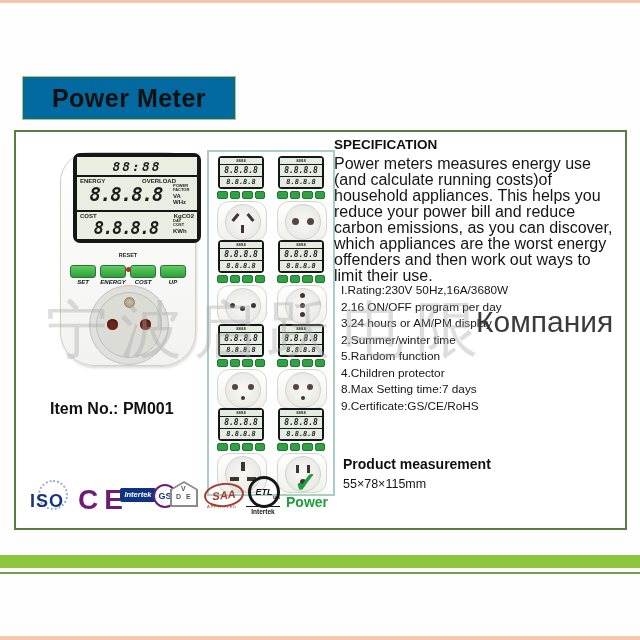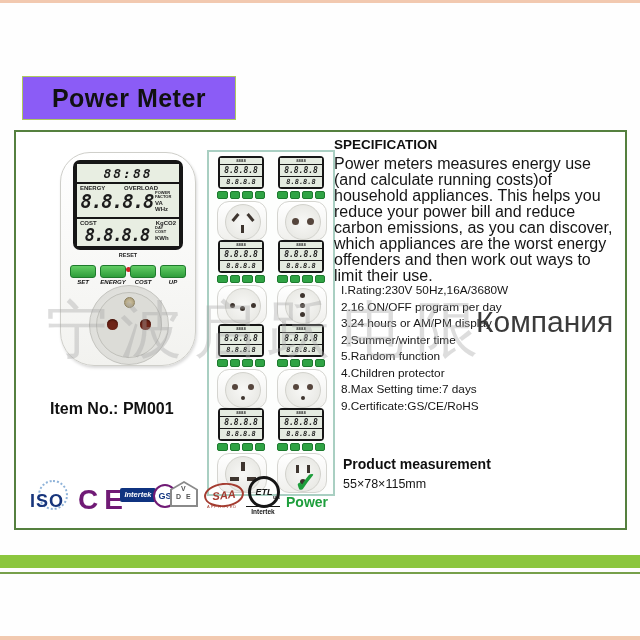--- a/index.html
+++ b/index.html
@@ -4,31 +4,31 @@
 <style>
   html,body{margin:0;padding:0;background:#fff;}
   .canvas{position:relative;width:640px;height:640px;background:#fefefe;overflow:hidden;
           font-family:"Liberation Sans",sans-serif;color:#1a1a1a;}
   .edge{position:absolute;left:0;width:640px;background:#f2c9b0;}
   .edge.top{top:0;height:3px;}
   .edge.bottom{top:636px;height:4px;}
   .green-bar{position:absolute;left:0;top:555px;width:640px;height:13px;background:#8cc63e;}
   .green-line{position:absolute;left:0;top:572px;width:640px;height:2px;background:#77a04b;}
 
-  .title-box{position:absolute;left:22px;top:76px;width:212px;height:42px;background:#8b5cf6;
+  .title-box{position:absolute;left:22px;top:76px;width:212px;height:42px;background:#0369a1;
              border:1px solid #aec95f;display:flex;align-items:center;justify-content:center;}
   .title-box span{font-size:25px;font-weight:bold;color:#111;letter-spacing:.5px;}
 
   .main-box{position:absolute;left:14px;top:130px;width:609px;height:396px;background:#fff;
             border:2px solid #55803f;}
 
   
   .device{position:absolute;left:44px;top:20px;width:134px;height:212px;background:linear-gradient(#ffffff,#f2f2ef);
           border:1px solid #cfcfca;border-radius:30px 30px 34px 34px;box-shadow:1px 2px 3px rgba(0,0,0,.15);}
-  .lcd-frame{position:absolute;left:12px;top:7px;width:110px;height:90px;background:#161616;
+  .lcd-frame{position:absolute;left:12px;top:0;width:128px;height:90px;background:#161616;
              border-radius:7px;padding:4px;box-sizing:border-box;}
   .lcd-inner{display:flex;flex-direction:column;gap:2px;height:100%;background:#161616;}
   .pane{background:#e8eee2;overflow:hidden;}
   .pane.clock{height:18px;display:flex;align-items:center;justify-content:center;}
   .pane.mid{height:33px;}
   .pane.bot{flex:1;}
   .seg{font-family:"DejaVu Sans Mono",monospace;font-weight:bold;font-style:italic;color:#1c1c1c;}
   .seg.clk{font-size:13px;letter-spacing:2px;}
   .lbl-row{display:flex;justify-content:space-between;font-size:6px;font-weight:bold;padding:1px 3px 0 3px;color:#222;}
   .lbl-row .mid-lbl{margin-right:18px;}

